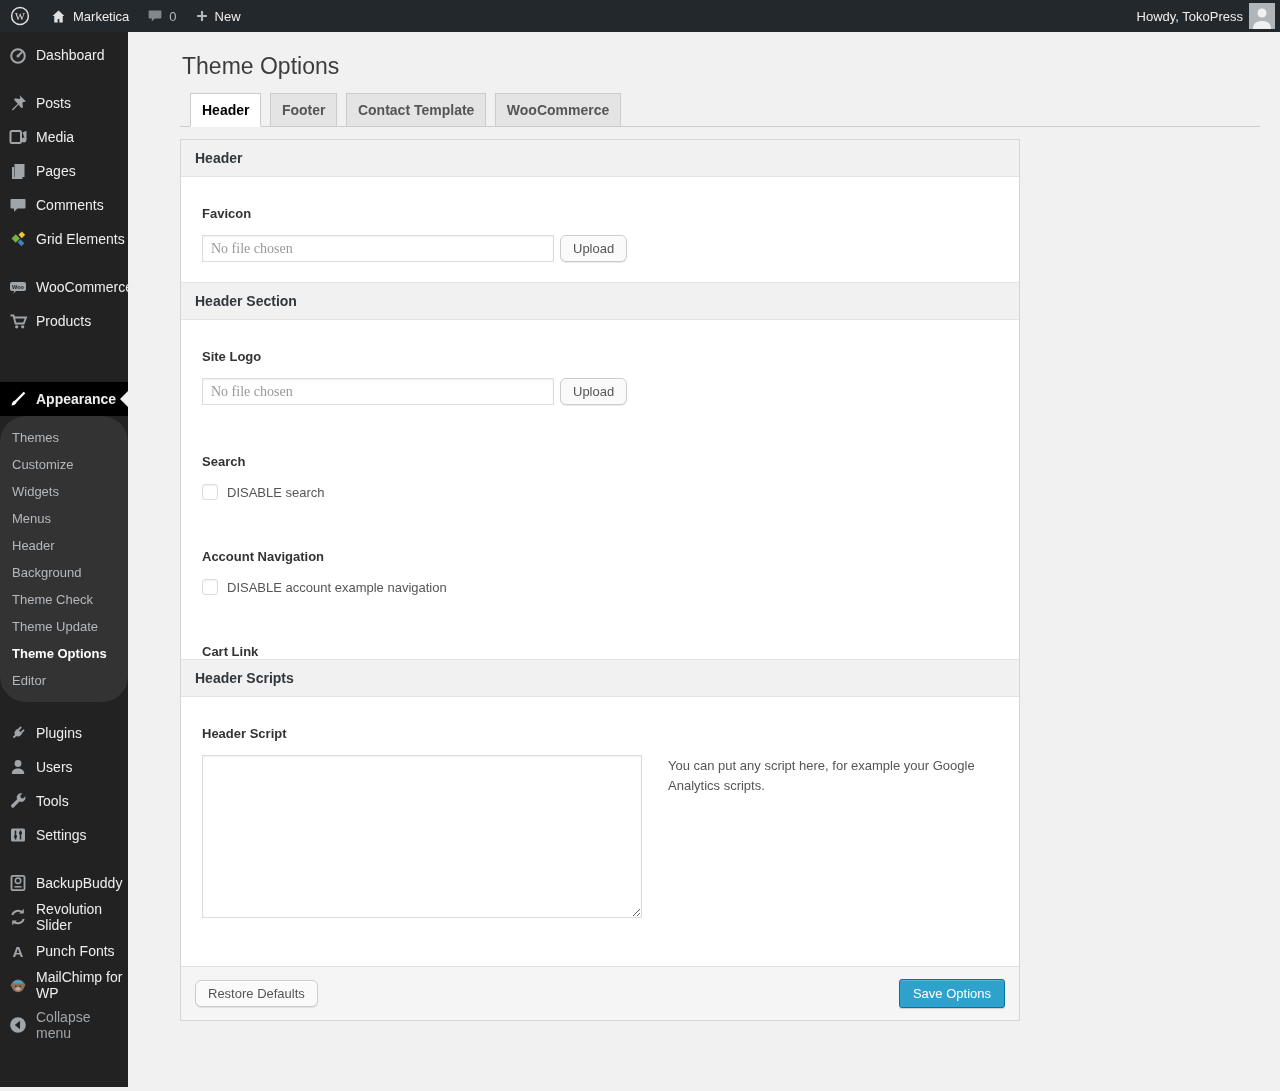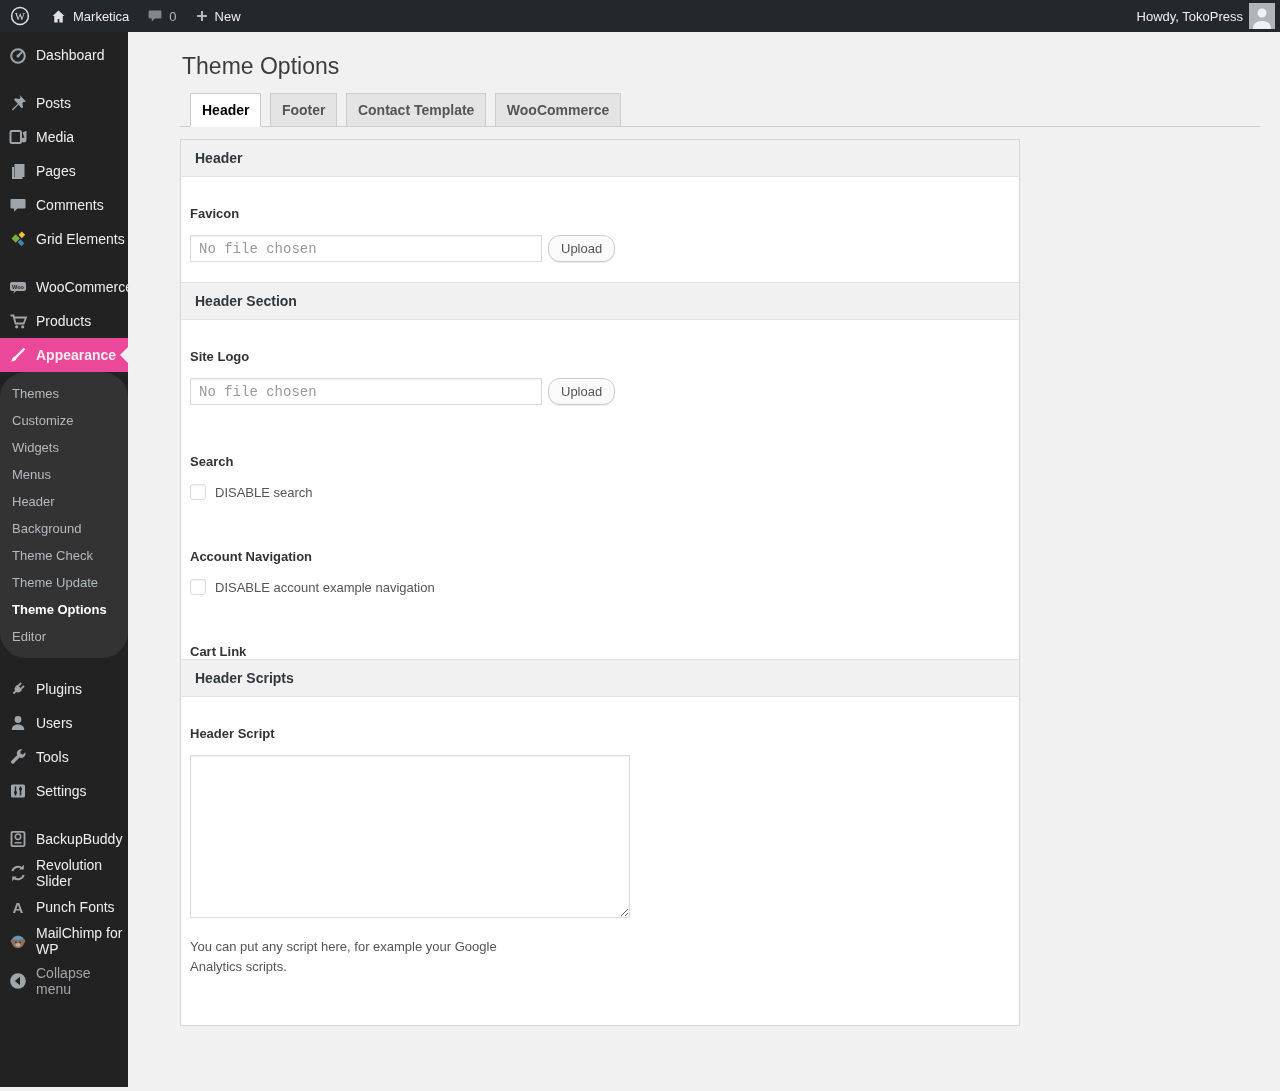--- a/index.html
+++ b/index.html
@@ -28,21 +28,21 @@
     position:absolute; top:28px; left:0; width:128px; height:1059px;
     background:#222; z-index:40;
   }
   .menu-item {
     display:flex; align-items:center; gap:8px; height:34px; padding-left:8px;
     color:#eee; font-size:14px; cursor:pointer;
   }
   .mi { width:20px; height:20px; flex:none; display:block; }
   .mi-letter { width:20px; flex:none; text-align:center; color:#a0a5aa; font-weight:bold; font-size:15px; }
   .sep { height:14px; }
-  .menu-item.active { background:#ec4899; font-weight:600; position:relative; }
+  .menu-item.active { background:#000000; font-weight:600; position:relative;margin-top:44px; }
   .menu-item.active::after {
     content:""; position:absolute; right:0; top:50%; margin-top:-8px;
     border:8px solid transparent; border-right-color:#f1f1f1;
   }
   .submenu { background:#333; padding:8px 0 8px;border-radius:26px; }
   .submenu-item { padding:7px 0 7px 12px; font-size:13px; color:#b4b9be; cursor:pointer; line-height:13px; }
   .submenu-item.current { color:#fff; font-weight:700; }
   .menu-item.collapse { margin-top:6px; color:#a0a5aa; }
 
   
@@ -57,41 +57,41 @@
   }
   .nav-tab.active { background:#fff; border-bottom:1px solid #fff; color:#000; }
 
   .panel { width:840px; margin-top:12px; background:#fff; border:1px solid #d5d5d5; }
   .section-bar {
     padding:10px 14px; background:#f1f1f1;
     border-top:1px solid #e3e3e3; border-bottom:1px solid #e3e3e3;
     font-size:14px; font-weight:700; color:#32373c;
   }
   .panel .section-bar:first-child { border-top:0; }
-  .panel-pad { padding:0 9px; }
+  .panel-pad { padding:0 21px; }
   .field-label { display:block; padding-top:29px; font-size:13px; font-weight:700; color:#333; }
   .file-row { margin-top:14px; padding-bottom:20px; display:flex; align-items:center; gap:6px; }
   .text-input {
     width:352px; height:27px; border:1px solid #ddd; background:#fff;
     box-shadow:inset 0 1px 2px rgba(0,0,0,.07); padding:0 8px;
-    font-size:14px; color:#999; font-family:Liberation Mono, monospace;
+    font-size:14px; color:#999; font-family:Liberation Serif, serif;
   }
   .btn {
     display:inline-block; padding:4px 12px; background:#fafafa;
-    border:1px solid #ccc; border-radius:12px; font-size:13px; color:#555;
+    border:1px solid #ccc; border-radius:6px; font-size:13px; color:#555;
     box-shadow:inset 0 1px 0 #fff, 0 1px 0 rgba(0,0,0,.08);
     cursor:pointer; font-family:inherit; line-height:17px;
   }
   .checkbox-row { margin-top:15px; padding-bottom:20px; display:flex; align-items:center; gap:9px; font-size:13px; color:#555; }
   input[type=checkbox] {
     appearance:none; -webkit-appearance:none; width:16px; height:16px; margin:0;
     border:1px solid #ddd; border-radius:3px; background:#fff;
     box-shadow:inset 0 1px 2px rgba(0,0,0,.06); cursor:pointer;
   }
-  .script-row { margin-top:14px; padding-bottom:48px; display:flex; gap:18px;flex-direction:column; }
+  .script-row { margin-top:14px; padding-bottom:48px; display:flex; gap:26px; }
   .script-area {
     width:440px; height:163px; border:1px solid #ddd; background:#fff;
     box-shadow:inset 0 1px 2px rgba(0,0,0,.07); font-family:inherit; font-size:13px;
     padding:4px 6px;
   }
   .help-text { font-size:13px; color:#555; width:310px; line-height:1.55; padding-top:1px; }
 
   .panel-footer {
     display:flex; justify-content:space-between; align-items:center;
     padding:12px 14px; background:#f5f5f5; border-top:1px solid #dfdfdf;
@@ -367,15 +367,19 @@
     <div class="section-bar">Header Scripts</div>
 
     <div class="panel-pad">
       <span class="field-label">Header Script</span>
       <div class="script-row">
         <textarea class="script-area" style=""></textarea>
         <div class="help-text">You can put any script here, for example your Google Analytics scripts.</div>
       </div>
     </div>
 
+    <div class="panel-footer">
+      <button class="btn">Restore Defaults</button>
+      <button class="btn-primary">Save Options</button>
+    </div>
   </div>
 
 </div>
 
 </body></html>

